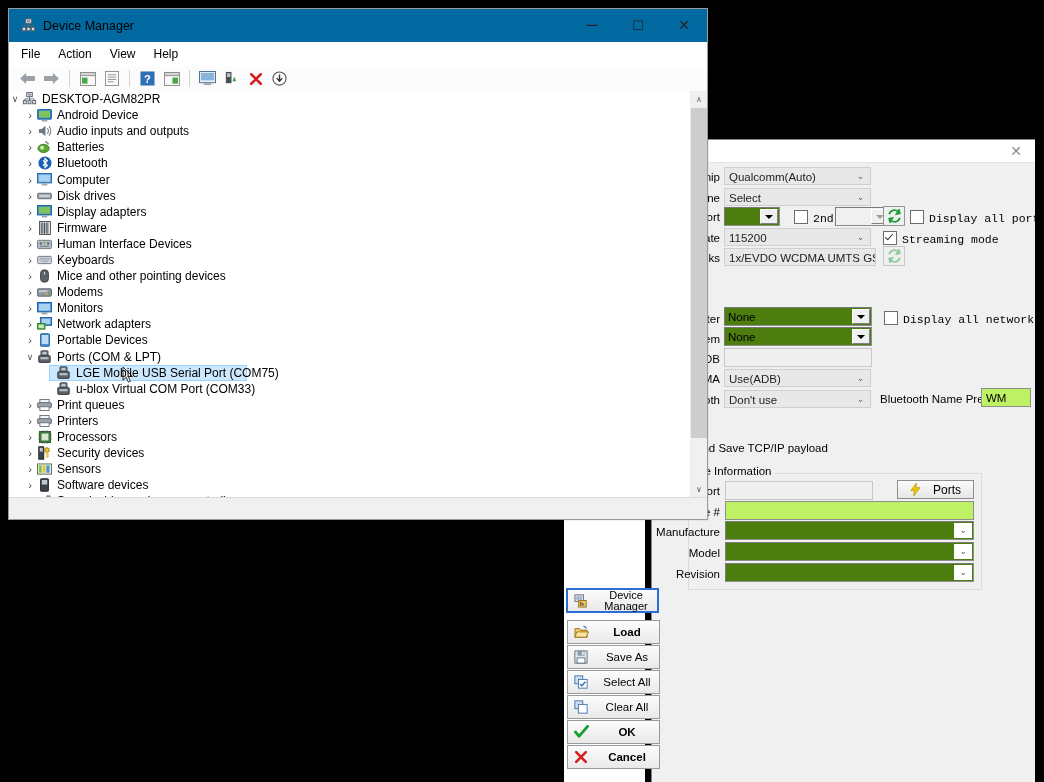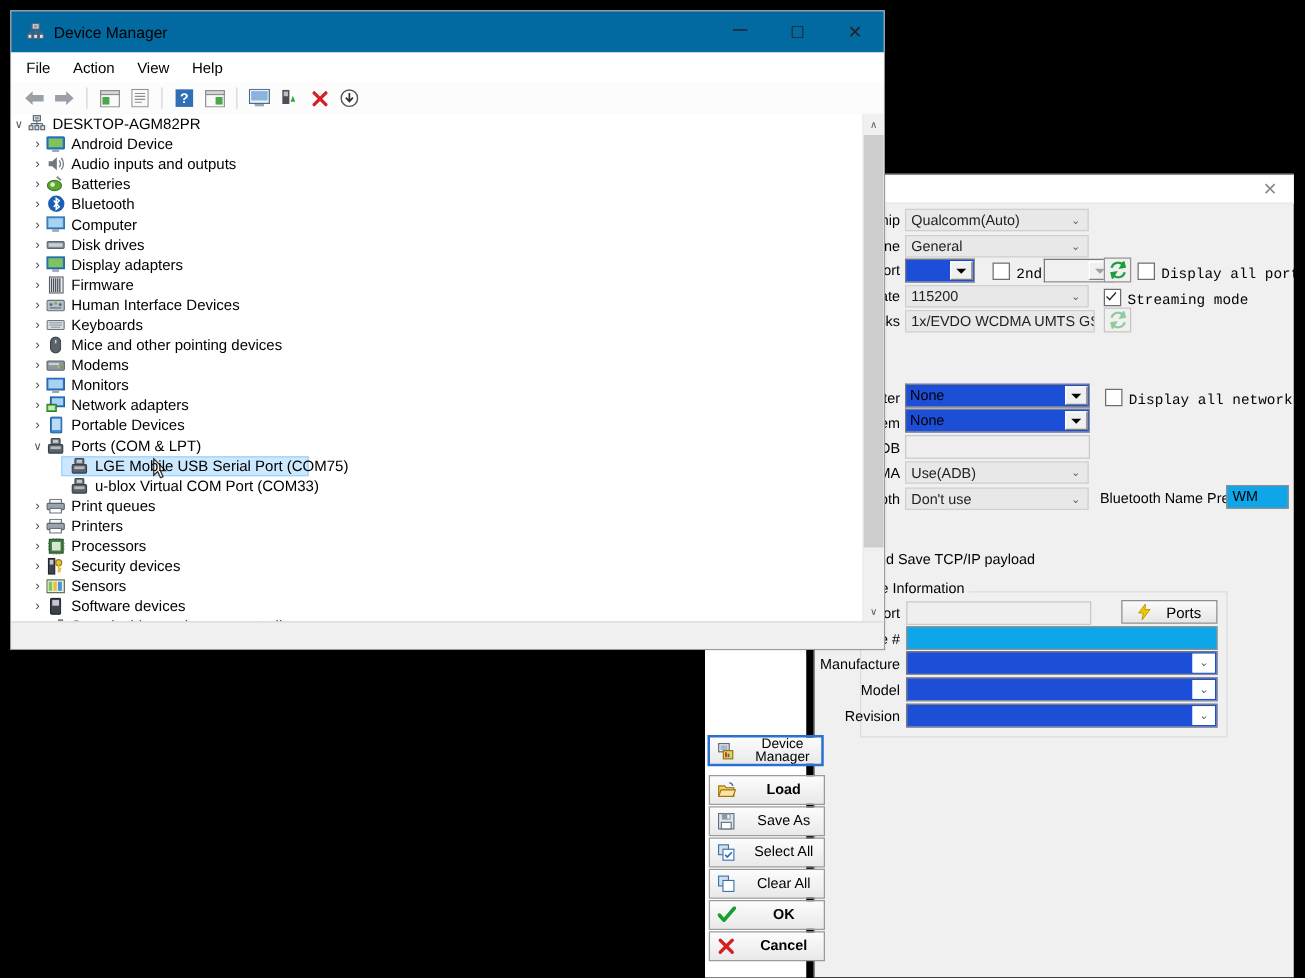--- a/index.html
+++ b/index.html
@@ -49,39 +49,39 @@
     height:18px; line-height:14px; white-space:nowrap; overflow:hidden;
   }
   .cbo .arw {
     position:absolute; right:2px; top:0; bottom:0; width:15px;
     display:flex; align-items:center; justify-content:center;
     color:#5a5a5a; font-size:9px;
   }
   
   .cbo3 {
     position:absolute; box-sizing:border-box;
-    background:#1d4ed8; border:1px solid #8e8f8f; border-top-color:#7a7a7a; border-left-color:#7a7a7a;
+    background:#4d7c0f; border:1px solid #8e8f8f; border-top-color:#7a7a7a; border-left-color:#7a7a7a;
     font-size:11.5px; color:#000; padding:2px 20px 2px 3px;
     height:19px; line-height:14px; white-space:nowrap; overflow:hidden;
   }
   .cbo3 .btn3 {
     position:absolute; right:1px; top:1px; bottom:1px; width:16px;
     background:#f0f0f0; border:1px solid #fff; border-right-color:#808080; border-bottom-color:#808080;
     display:flex; align-items:center; justify-content:center;
   }
   .cbo3 .btn3 i {
     display:block; width:0;height:0; border-left:4px solid transparent; border-right:4px solid transparent;
     border-top:4px solid #000;
   }
   .cbo3.dis { background:#f0f0f0; color:#9a9a9a; }
   .cbo3.dis .btn3 i { border-top-color:#a0a0a0; }
 
   .txt {
     position:absolute; box-sizing:border-box;
-    background:#0ea5e9; border:1px solid #8e8f8f;
+    background:#bef264; border:1px solid #8e8f8f;
     height:19px; font-size:11.5px; color:#000; padding:2px 4px; line-height:14px;
     white-space:nowrap; overflow:hidden;
   }
   .txt.dis { background:#efefef; border-color:#c8c8c8; }
   .txtflat {
     position:absolute; box-sizing:border-box;
     background:#e8e8e8; border:1px solid #cfcfcf;
     height:18px; font-size:11.5px; color:#222; padding:2px 4px; line-height:14px;
     white-space:nowrap; overflow:hidden;
   }
@@ -215,21 +215,21 @@
     <div id="tool-close">✕</div>
 
     <div class="lbl" style="left:42px; top:31px; width:26px;">Chip</div>
     <div class="cbo" style="left:72px; top:27px; width:147px;">
       <span>Qualcomm(Auto)</span>
       <span class="arw">⌄</span>
     </div>
 
     <div class="lbl" style="left:40px; top:52px; width:28px;">one</div>
     <div class="cbo" style="left:72px; top:48px; width:147px;">
-      <span>General</span>
+      <span>Select</span>
       <span class="arw">⌄</span>
     </div>
 
     <div class="lbl" style="left:42px; top:71px; width:26px;">Port</div>
     <div class="cbo3" style="left:72px; top:67px; width:56px;">
       <span></span>
       <span class="btn3">
           <i></i>
         </span>
     </div>

